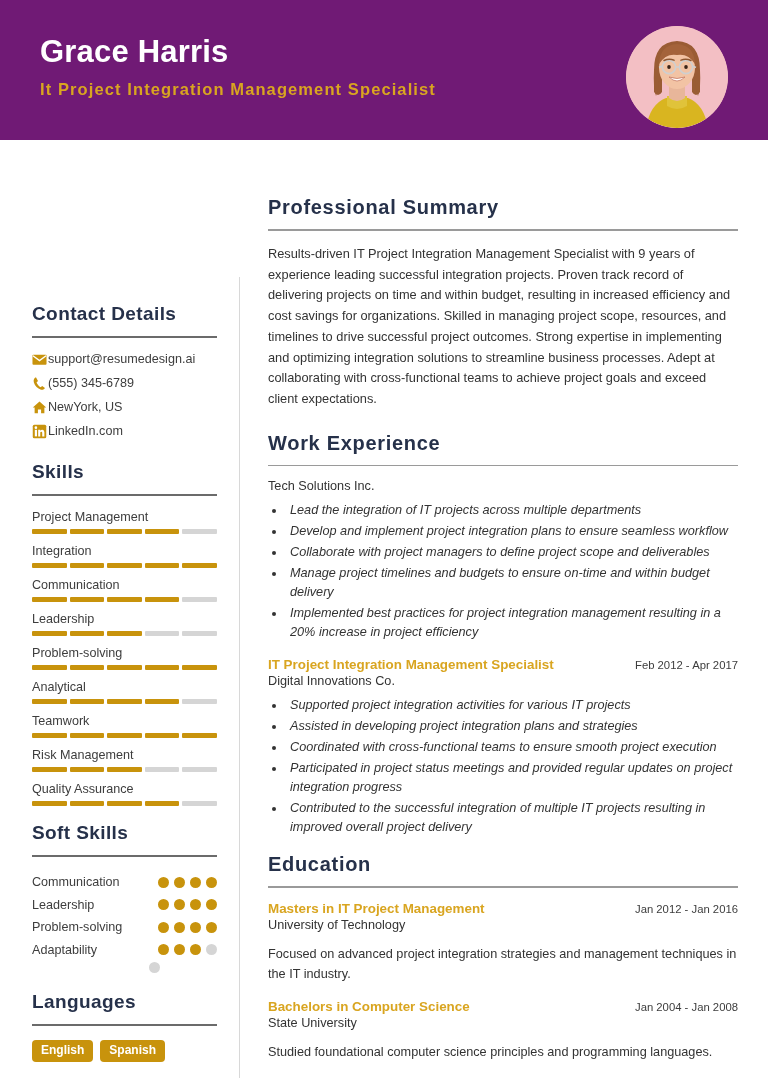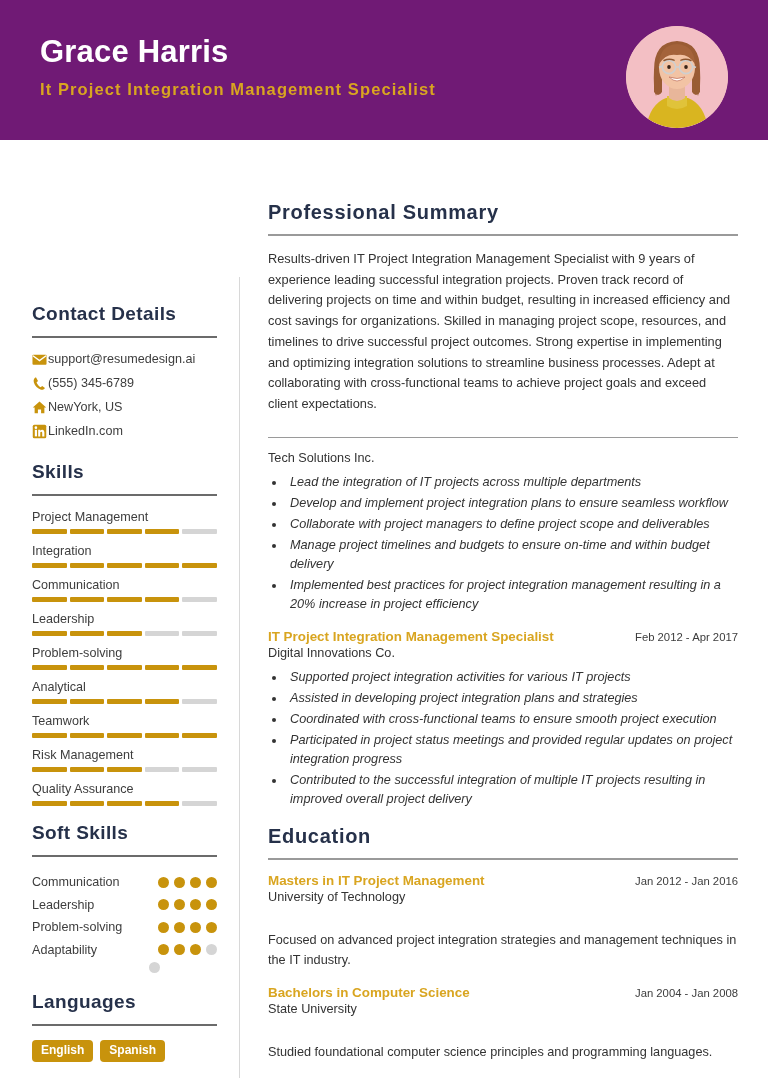--- a/index.html
+++ b/index.html
@@ -199,21 +199,21 @@
     font-size: 12.7px;
     line-height: 1.52;
     color: #333333;
     margin-bottom: 1.5px;
     padding-left: 4px;
   }
   .edu-desc {
     font-size: 12.7px;
     line-height: 1.58;
     color: #333333;
-    margin-top: 26px;
+    margin-top: 12px;
   }
   .sec-block { margin-bottom: 16px; }
   .mt18 { margin-top: 18px; }
 </style>
 </head>
 <body>
 
 <div class="page">
 
   <div class="header">
@@ -465,20 +465,21 @@
 
     <div class="main">
 
       <div class="sec-block">
         <div class="sec-title">Professional Summary</div>
         <div class="rule"></div>
         <div class="summary">Results-driven IT Project Integration Management Specialist with 9 years of experience leading successful integration projects. Proven track record of delivering projects on time and within budget, resulting in increased efficiency and cost savings for organizations. Skilled in managing project scope, resources, and timelines to drive successful project outcomes. Strong expertise in implementing and optimizing integration solutions to streamline business processes. Adept at collaborating with cross-functional teams to achieve project goals and exceed client expectations.</div>
       </div>
 
       <div class="sec-block">
+        <div class="sec-title">Work Experience</div>
         <div class="rule"></div>
         <div id="experience-list">
             <div class="entry">
               <div class="entry-org">Tech Solutions Inc.</div>
               <ul class="bullets">
                 <li>Lead the integration of IT projects across multiple departments</li>
                 <li>Develop and implement project integration plans to ensure seamless workflow</li>
                 <li>Collaborate with project managers to define project scope and deliverables</li>
                 <li>Manage project timelines and budgets to ensure on-time and within budget delivery</li>
                 <li>Implemented best practices for project integration management resulting in a 20% increase in project efficiency</li>

